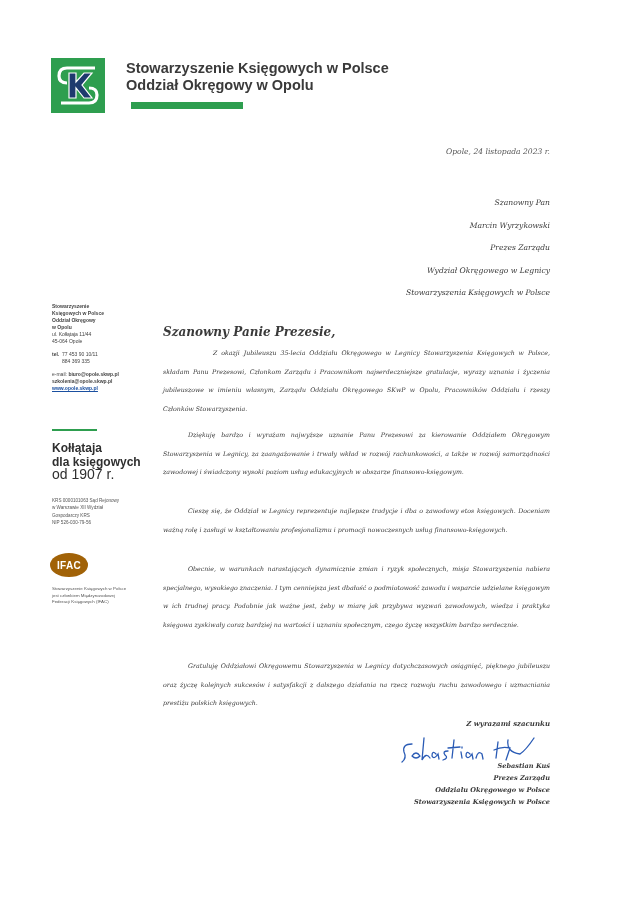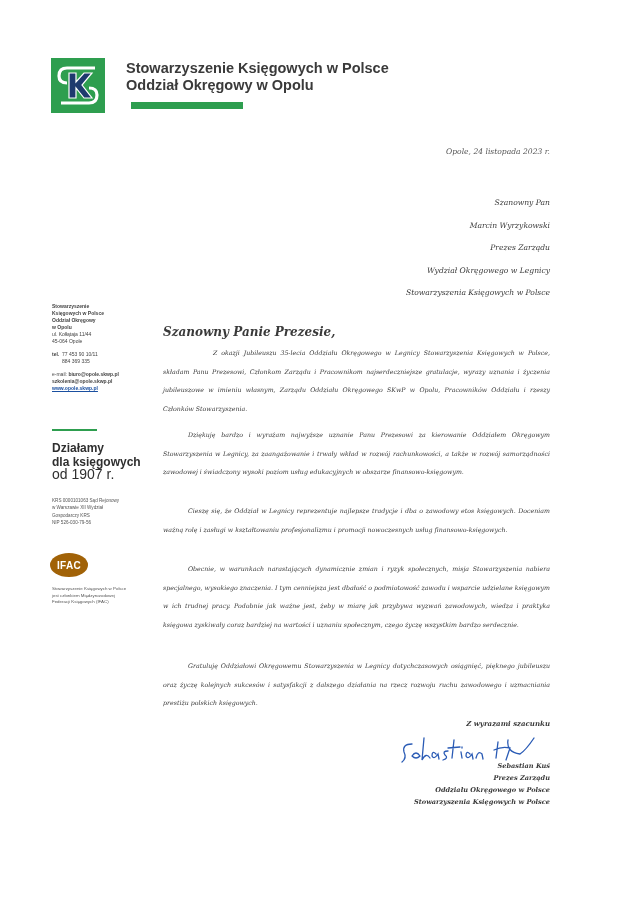--- a/index.html
+++ b/index.html
@@ -84,21 +84,21 @@
   <div>
     <span>e-mail:</span>
     <span class="b">biuro@opole.skwp.pl</span>
   </div>
   <div class="b">szkolenia@opole.skwp.pl</div>
   <div class="link">www.opole.skwp.pl</div>
 </div>
 
 <div class="side-greenline"></div>
 <div class="side side-motto">
-  <div>Działamy</div>
+  <div>Kołłątaja</div>
   <div>dla księgowych</div>
   <div class="since">od 1907 r.</div>
 </div>
 
 <div class="side side-krs">
   <div>KRS 0000101063 Sąd Rejonowy</div>
   <div>w Warszawie XII Wydział</div>
   <div>Gospodarczy KRS</div>
   <div>NIP 526-030-79-56</div>
 </div>

